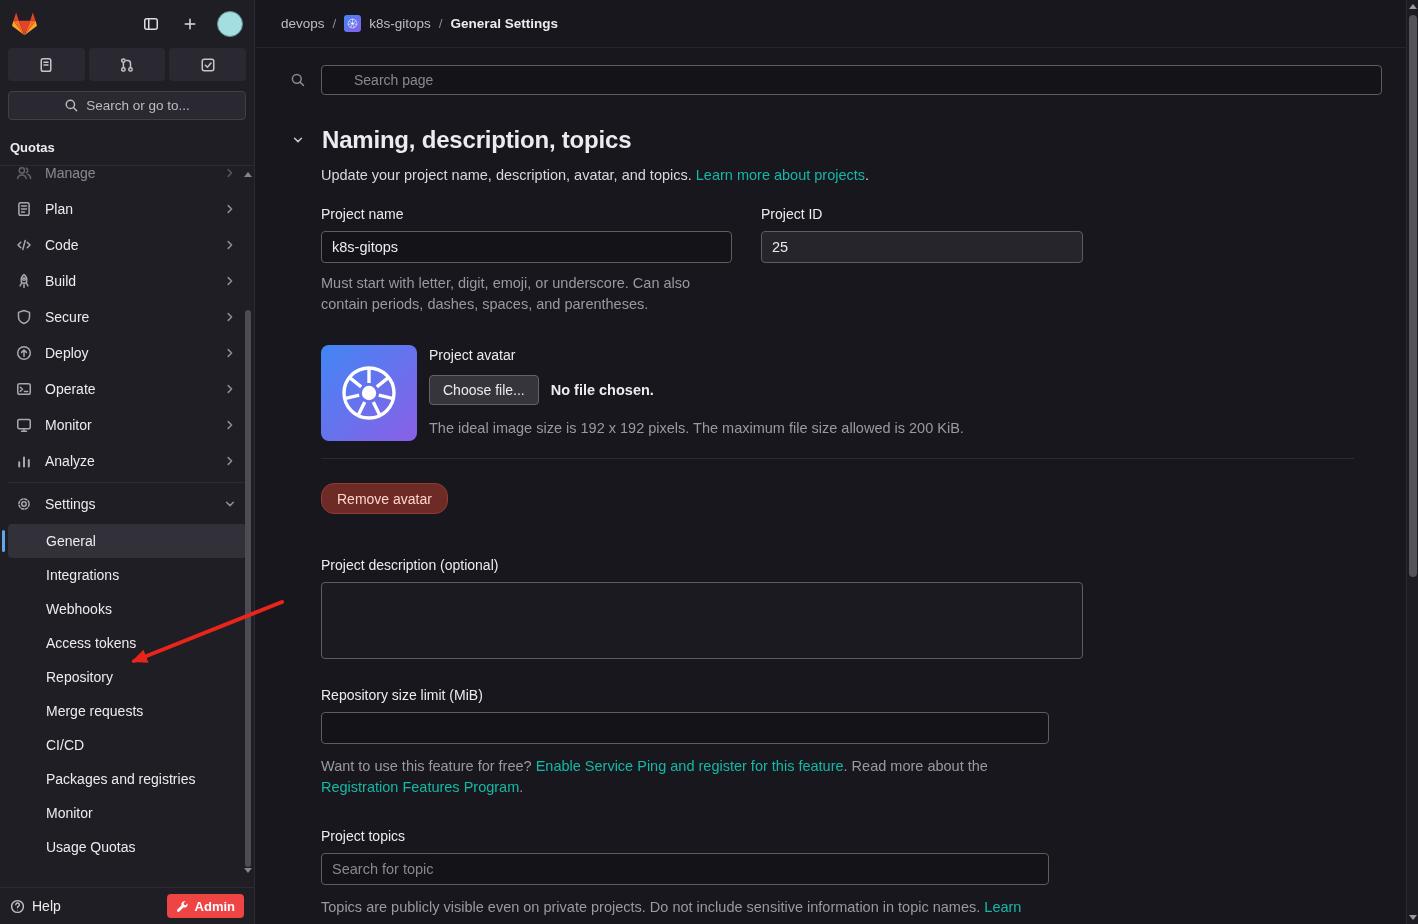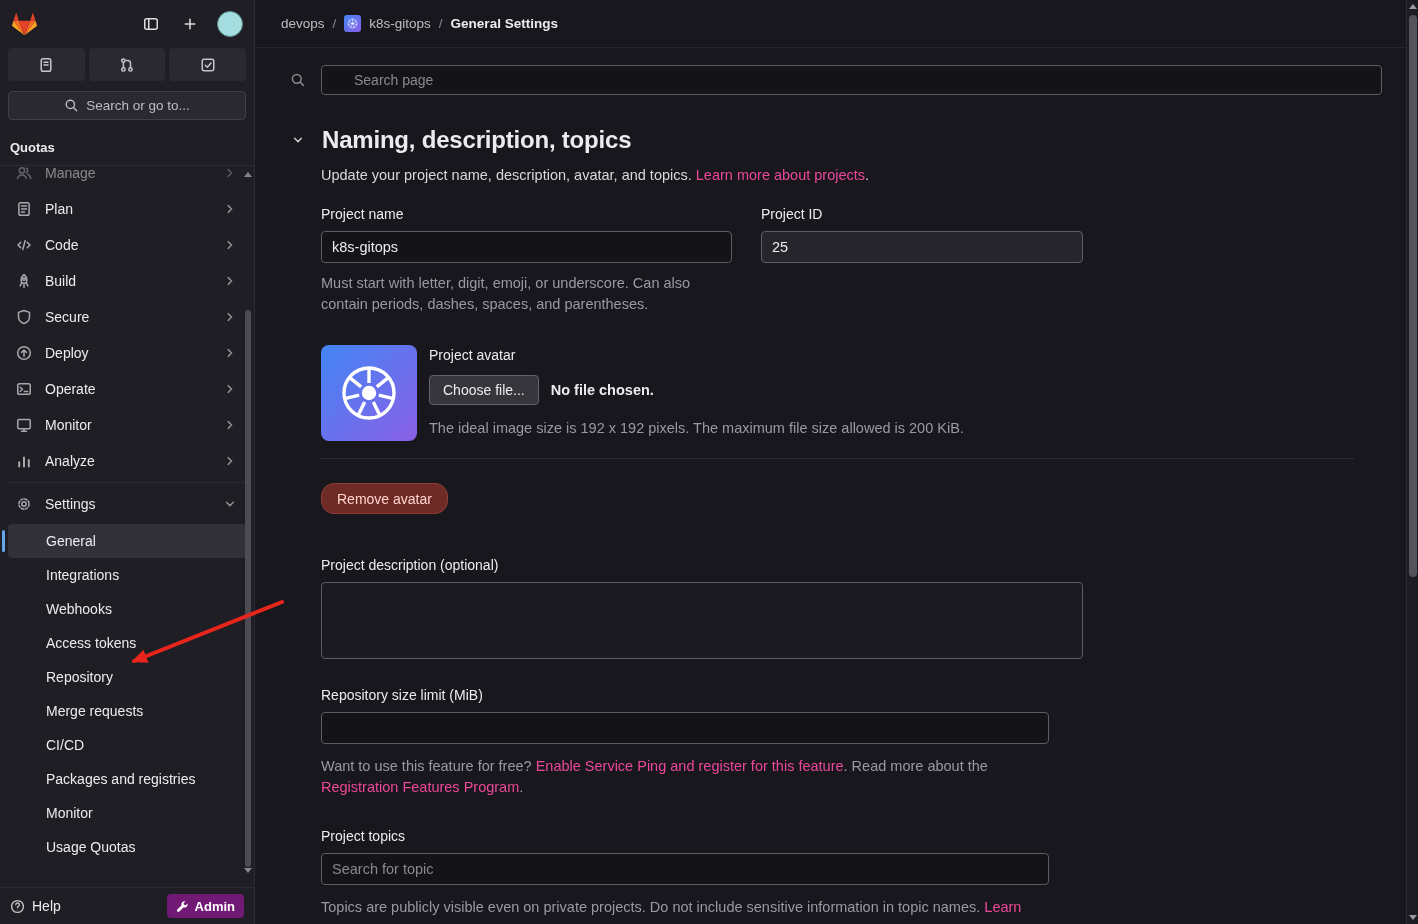--- a/index.html
+++ b/index.html
@@ -1,19 +1,19 @@
 <!DOCTYPE html>
 <html><head>
 <meta charset="utf-8">
 <style>
   * {margin:0; padding:0; box-sizing:border-box;}
   html,body {width:1418px; height:924px; overflow:hidden; background:#18171d;
     font-family:"Liberation Sans", sans-serif; color:#ececef; font-size:14px;}
   button {font-family:inherit; cursor:pointer;}
-  a {color:#ec4899; text-decoration:none; cursor:pointer;}
+  a {color:#14b8a6; text-decoration:none; cursor:pointer;}
   svg {display:block;}
   .i16,.i15,.i13,.q,.mag,.ni-icon,.ni-chev {display:inline-block;}
 
   
   .sidebar {position:absolute; left:0; top:0; width:255px; height:924px;
     background:#1f1e24; border-right:1px solid #2c2b33; z-index:10;}
   .sb-header {position:absolute; top:0; left:0; width:100%; height:48px;
     display:flex; align-items:center; padding:0 11px; gap:15px;}
   .brand-logo {width:27px; height:26px; cursor:pointer;}
   .spacer {flex:1;}
@@ -45,21 +45,21 @@
     border-radius:4px; display:flex; align-items:center; color:#ececef; cursor:pointer;}
   .sub-item .si-label {max-width:150px; line-height:19px;}
   .sub-item.active {background:#32313a;}
   .sub-item.active::before {content:""; position:absolute; left:-6px; top:50%;
     transform:translateY(-50%); width:3px; height:22px; border-radius:2px; background:#63a6e9;}
   .sb-footer {position:absolute; bottom:0; left:0; right:0; height:37px;
     border-top:1px solid #2c2b33; display:flex; align-items:center; padding:0 10px;}
   .help-btn {display:flex; align-items:center; gap:7px; background:none; border:none;
     color:#ececef; font-size:14px;}
   .q {width:15px; height:15px; color:#c2c1c7;}
-  .admin-btn {margin-left:auto; height:24px; padding:12px 9px; background:#701a75; color:#fff;
+  .admin-btn {margin-left:auto; height:24px; padding:12px 9px; background:#ef4444; color:#fff;
     border:none; border-radius:4px; font-size:13px; font-weight:700;
     display:flex; align-items:center; gap:6px;}
   .sb-thumb {position:absolute; right:3px; top:310px; width:6px; height:557px;
     background:#4d4c54; border-radius:3px; cursor:pointer;}
   .sb-arrow {position:absolute; right:2px; width:0; height:0;
     border-left:4px solid transparent; border-right:4px solid transparent;}
   .sb-arrow.up {top:172px; border-bottom:5px solid #85848b;}
   .sb-arrow.down {top:868px; border-top:5px solid #85848b;}
 
   

